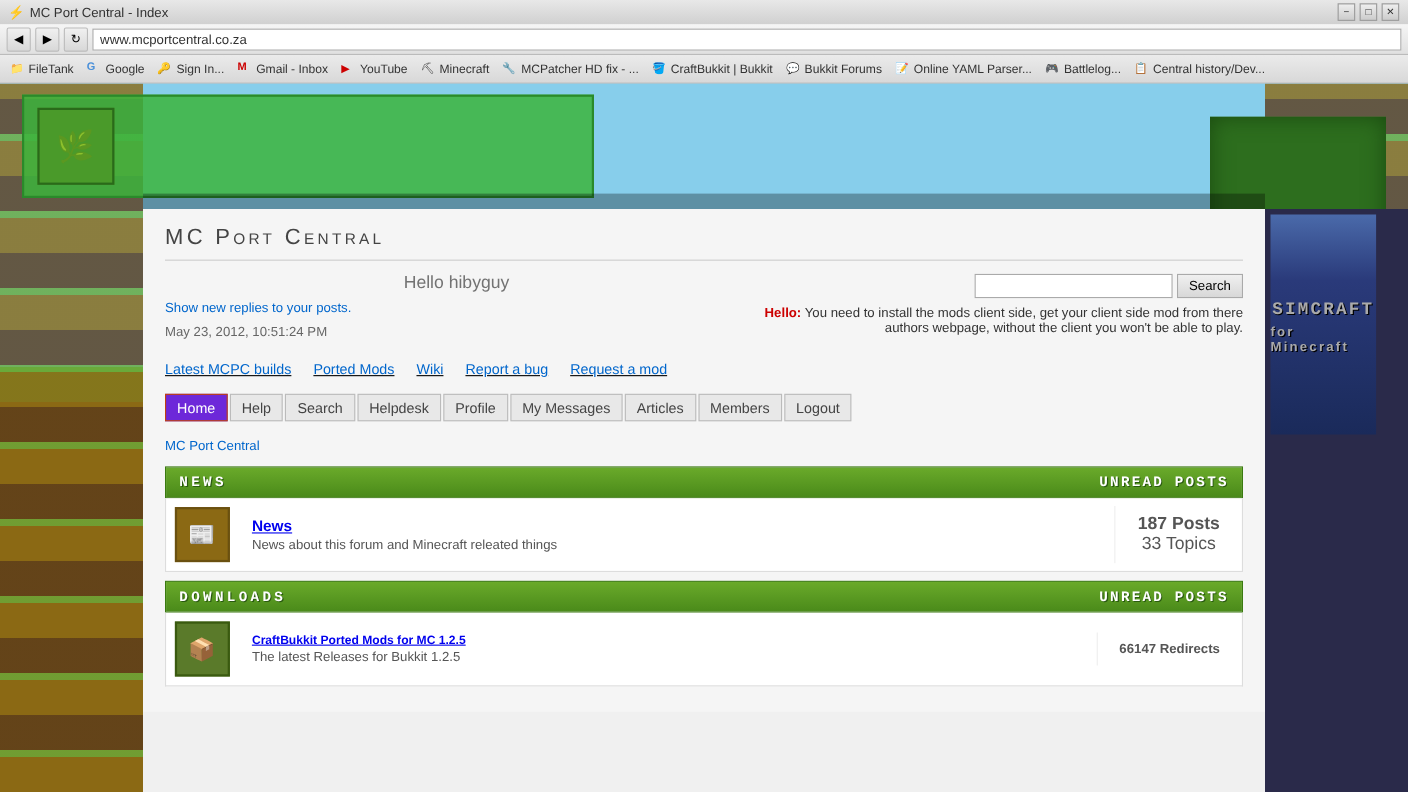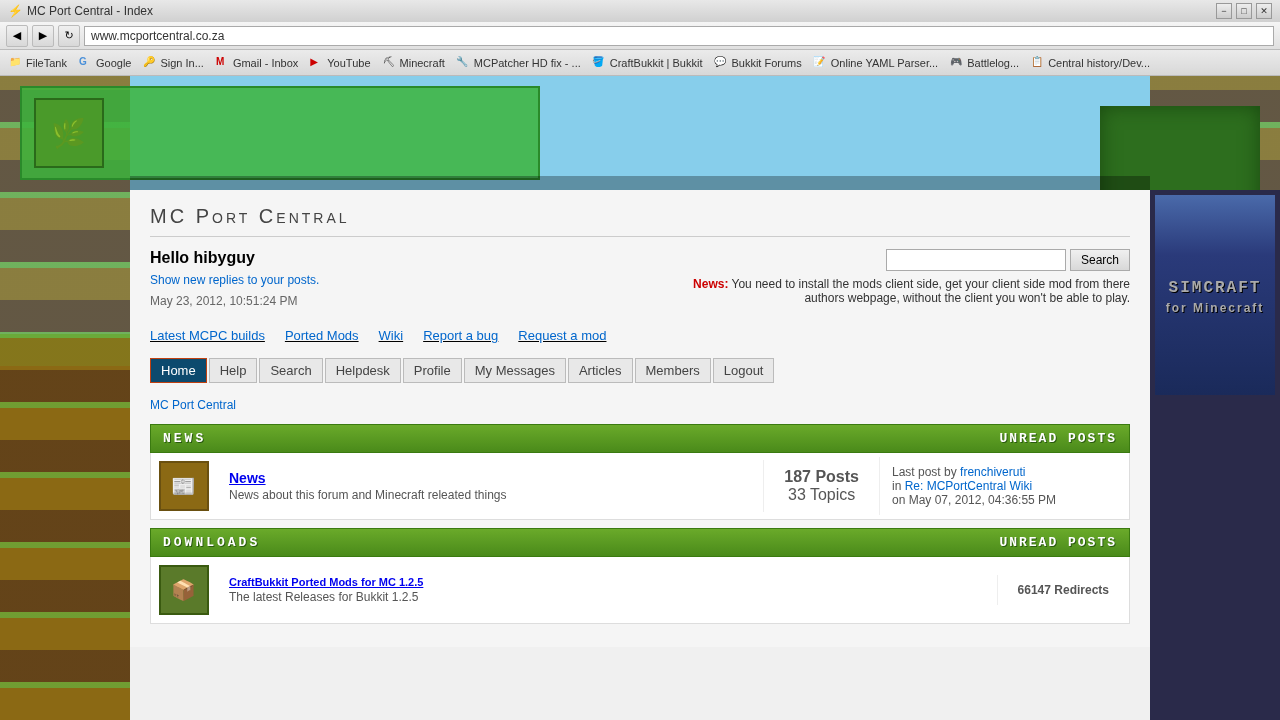--- a/index.html
+++ b/index.html
@@ -233,23 +233,24 @@
 
     
     .top-section {
       display: flex;
       justify-content: space-between;
       margin-bottom: 15px;
     }
     .greeting-section { flex: 1; }
     .greeting-name {
       font-size: 16px;
-      font-weight: bold;
-      color: #000000;
+      font-weight: normal;
+      color: #737373;
       margin-bottom: 4px;
+      text-align: center;
     }
     .greeting-links a {
       color: #0066cc;
       text-decoration: none;
       font-size: 12px;
       display: block;
       line-height: 1.6;
     }
     .greeting-date {
       font-size: 12px;
@@ -313,21 +314,21 @@
     }
     .menu-tab {
       padding: 4px 10px;
       font-size: 13px;
       cursor: pointer;
       background: #e8e8e8;
       border: 1px solid #bbb;
       color: #444;
     }
     .menu-tab.active {
-      background: #0c4a6e;
+      background: #6d28d9;
       color: white;
       border-color: #c04010;
     }
 
     
     .breadcrumb {
       font-size: 12px;
       color: #666;
       margin-bottom: 12px;
     }
@@ -454,21 +455,21 @@
       background: #1a1a1a;
       bottom: 0;
       overflow: hidden;
     }
     .simcraft-inner {
       background: #2a2a4a;
       padding: 5px;
       height: 100%;
     }
     .simcraft-img {
-      width: 120px;
+      width: 96px;
       height: 200px;
       background: linear-gradient(to bottom, #4a6aaa 0%, #2a3a7a 30%, #1a2a5a 100%);
       display: flex;
       flex-direction: column;
       align-items: center;
       justify-content: center;
       font-size: 14px;
       font-weight: bold;
       color: white;
       text-shadow: 1px 1px 0 #000;
@@ -593,21 +594,21 @@
           <a href="#">Show new replies to your posts.</a>
         </div>
         <div class="greeting-date">May 23, 2012, 10:51:24 PM</div>
       </div>
       <div class="search-section">
         <div class="search-box">
           <input class="search-input" type="text" style="">
           <button class="search-button">Search</button>
         </div>
         <div class="news-message">
-          <strong>News:</strong>
+          <strong>Hello:</strong>
           <span>You need to install the mods client side, get your client side mod from there authors webpage, without the client you won't be able to play.</span>
         </div>
       </div>
     </div>
 
     <div class="nav-links">
       <a href="#">Latest MCPC builds</a>
       <a href="#">Ported Mods</a>
       <a href="#">Wiki</a>
       <a href="#">Report a bug</a>
@@ -640,26 +641,20 @@
         <div class="forum-info">
           <div class="forum-name">
             <a href="#">News</a>
           </div>
           <div class="forum-desc">News about this forum and Minecraft releated things</div>
         </div>
         <div class="forum-stats">
           <strong>187 Posts</strong>
           <span>33 Topics</span>
         </div>
-        <div class="forum-lastpost">
-          <span>Last post </span>
-          <span>by <a href="#">frenchiveruti</a></span><br>
-          <span>in <a href="#">Re: MCPortCentral Wiki</a></span><br>
-          <span>on May 07, 2012, 04:36:55 PM</span>
-        </div>
       </div>
     </div>
 
     <div class="section-divider">
       <div class="section-header">
         <span class="section-title">DOWNLOADS</span>
         <span class="unread-label">UNREAD POSTS</span>
       </div>
       <div class="download-row">
         <div class="download-icon">📦</div>

